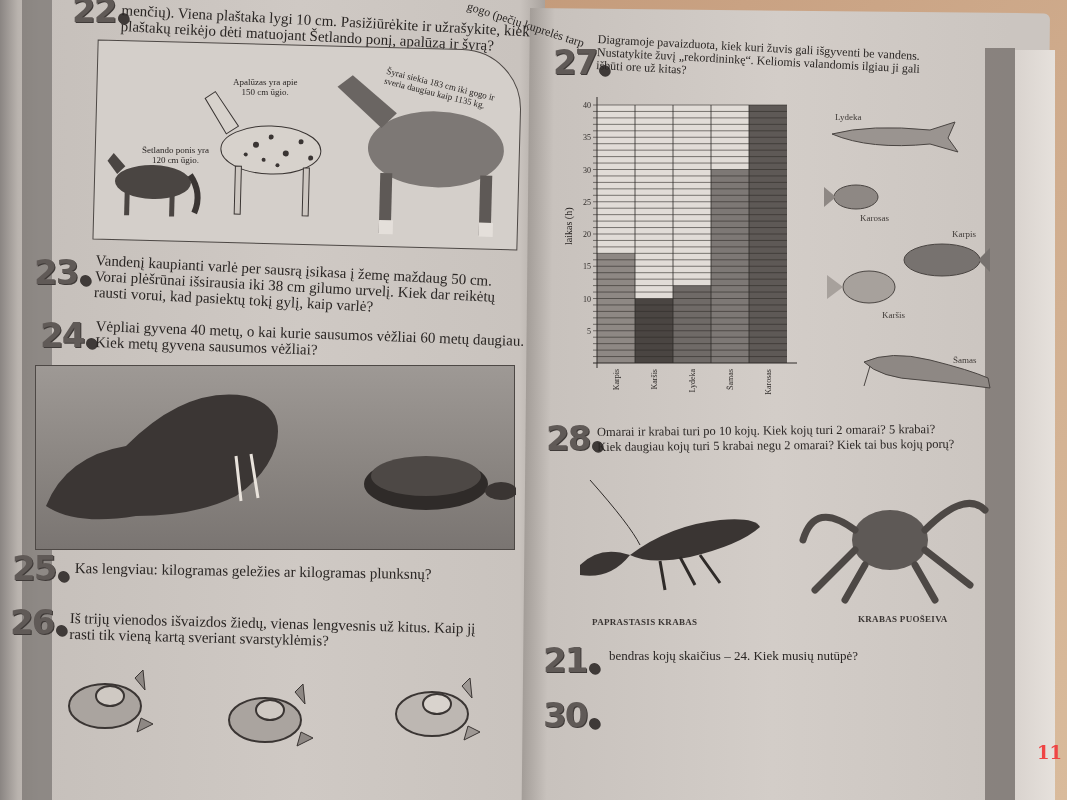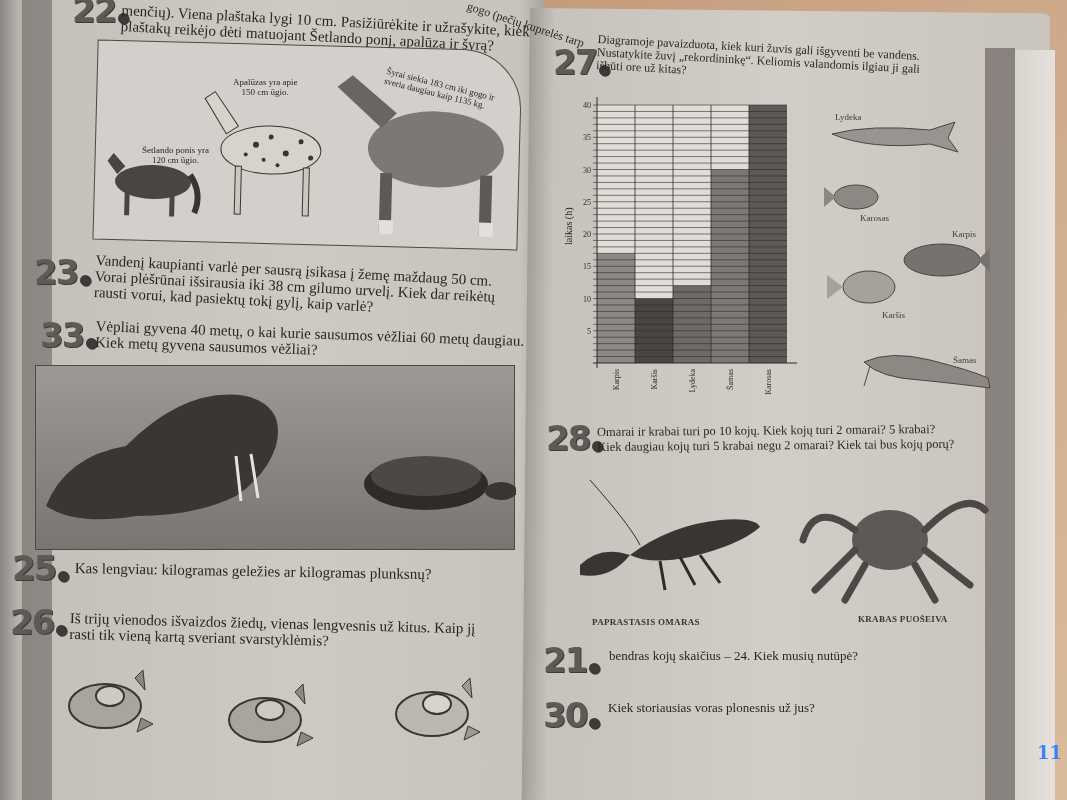--- a/index.html
+++ b/index.html
@@ -61,21 +61,21 @@
     background: linear-gradient(180deg, #9e9995 0%, #8a8581 55%, #7a7572 100%);
   }
   .shape { position: absolute; }
 
   
   .chart { position: absolute; left: 575px; top: 95px; width: 230px; height: 310px; }
   .chart svg { width: 100%; height: 100%; overflow: visible; }
   .fish-label { position: absolute; font-size: 9px; color: #403b38; }
   .page-number {
     position: absolute; left: 1037px; top: 742px;
-    font-family: "DejaVu Serif", serif; font-weight: bold; font-size: 18px; color: #3b82f6;
+    font-family: "DejaVu Serif", serif; font-weight: bold; font-size: 18px; color: #ef4444;
   }
 </style>
 </head>
 <body>
 
 <div class="left-page"></div>
 <div class="left-stripe"></div>
 <div class="right-page"></div>
 <div class="right-stripe"></div>
 <div class="page-edge"></div>
@@ -137,21 +137,21 @@
 <div class="num" style="left:34px;top:252px;">
   <span>23</span><span class="dot">●</span>
 </div>
 <div class="qtext" style="left:96px;top:252px;width:440px;transform:rotate(3deg);transform-origin:left top;">
   <div>Vandenį kaupianti varlė per sausrą įsikasa į žemę maždaug 50 cm.</div>
   <div>Vorai plėšrūnai išsirausia iki 38 cm gilumo urvelį. Kiek dar reikėtų</div>
   <div>rausti vorui, kad pasiektų tokį gylį, kaip varlė?</div>
 </div>
 
 <div class="num" style="left:40px;top:315px;">
-  <span>33</span><span class="dot">●</span>
+  <span>24</span><span class="dot">●</span>
 </div>
 <div class="qtext" style="left:96px;top:318px;width:440px;transform:rotate(2deg);transform-origin:left top;">
   <div>Vėpliai gyvena 40 metų, o kai kurie sausumos vėžliai 60 metų daugiau.</div>
   <div>Kiek metų gyvena sausumos vėžliai?</div>
 </div>
 
 <div class="photo-frame" style="left:35px;top:365px;width:480px;height:185px;">
   <svg width="480" height="185">
     <path d="M10 140 Q30 90 90 80 Q150 20 210 30 Q250 40 240 80 Q230 110 200 130 Q160 150 100 150 Q40 160 10 140 Z" fill="#3b3634"></path>
     <path d="M200 90 L205 135 M215 88 L222 132" stroke="#e9e3dc" stroke-width="3"></path>
@@ -328,30 +328,29 @@
     <path d="M10 100 Q30 80 60 90 Q40 115 10 110 Z" fill="#3a3533"></path>
     <path d="M110 92 L125 120 M130 90 L150 118 M90 96 L95 125" stroke="#2f2b29" stroke-width="3"></path>
   </svg>
 </div>
 <div class="shape" style="left:795px;top:470px;">
   <svg width="200" height="140">
     <ellipse cx="95" cy="70" rx="38" ry="30" fill="#5e5956"></ellipse>
     <path d="M60 60 Q20 30 8 70 M130 60 Q170 20 190 40 M70 95 L50 130 M120 95 L140 130 M60 80 L20 120 M130 80 L175 115" stroke="#4d4845" stroke-width="7" fill="none" stroke-linecap="round"></path>
   </svg>
 </div>
-<div class="caption" style="left:592px;top:617px;">PAPRASTASIS OMARAS</div>
+<div class="caption" style="left:592px;top:617px;">PAPRASTASIS KRABAS</div>
 <div class="caption" style="left:858px;top:614px;text-align:center;">KRABAS PUOŠEIVA</div>
 
 <div class="num" style="left:543px;top:640px;">
   <span>21</span><span class="dot">●</span>
 </div>
 <div class="qtext" style="left:609px;top:648px;width:400px;font-size:13px;line-height:16px;">
   <div>bendras kojų skaičius – 24. Kiek musių nutūpė?</div>
 </div>
 
 <div class="num" style="left:543px;top:695px;">
   <span>30</span><span class="dot">●</span>
 </div>
 <div class="qtext" style="left:608px;top:700px;width:400px;font-size:13px;line-height:16px;">
-  <div>Kiek storiausias voras plonesnis už jus?</div>
 </div>
 
 <div class="page-number">11</div>
 
 </body></html>

